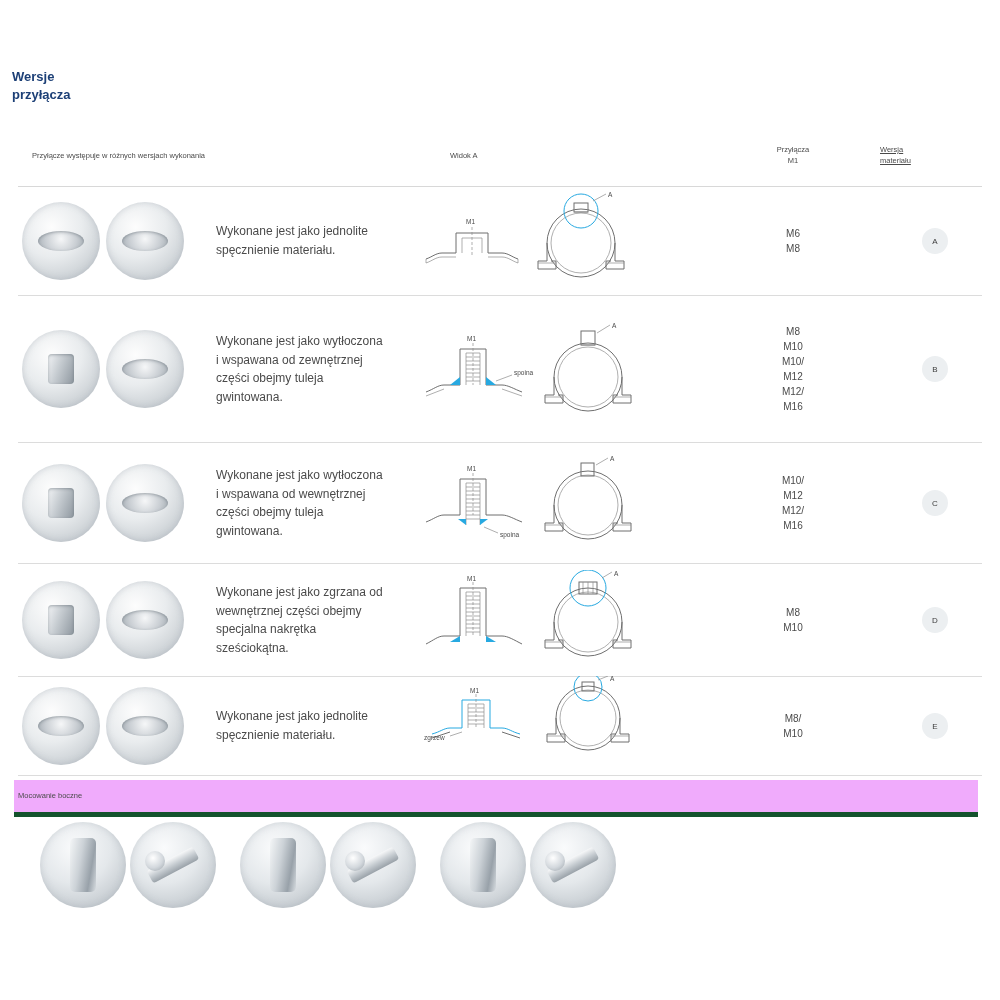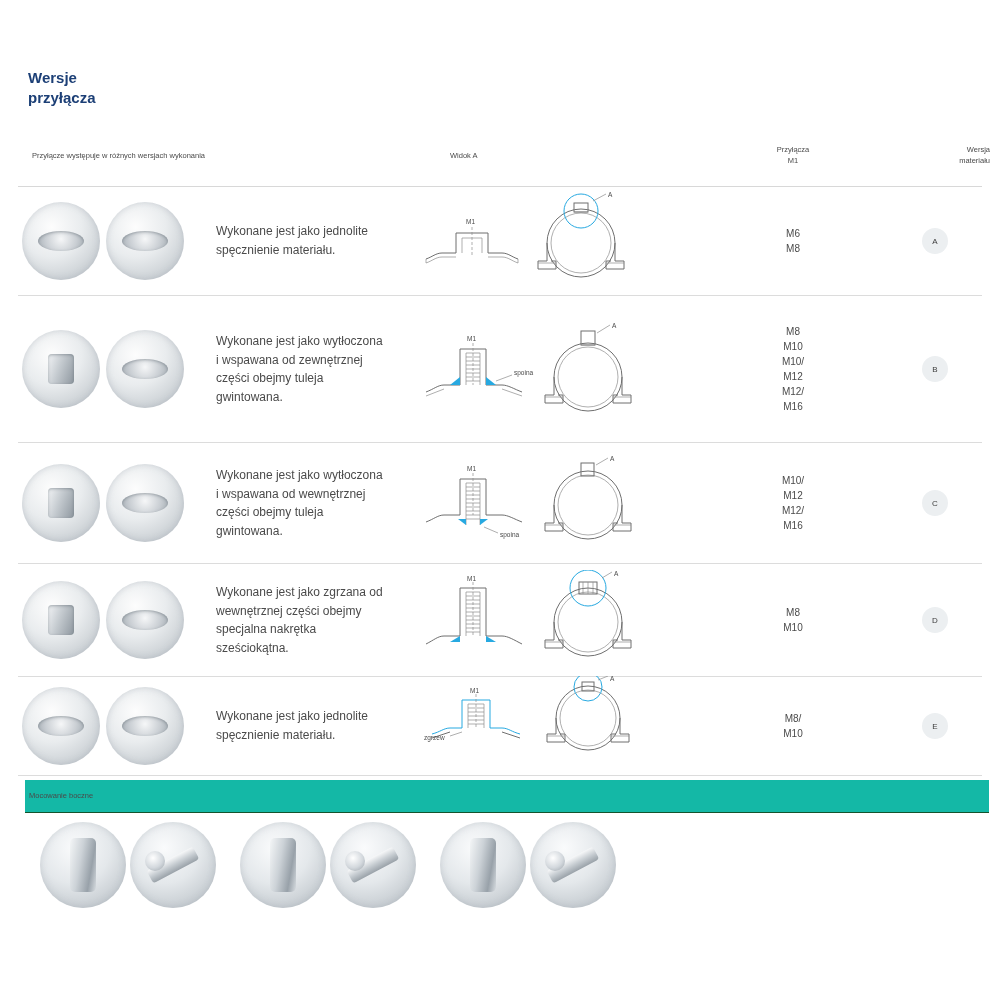--- a/index.html
+++ b/index.html
@@ -15,23 +15,23 @@
     position: relative;
     overflow: hidden;
   }
   .page {
     position: absolute;
     left: 0; top: 0;
     width: 1000px; height: 1000px;
   }
   .title {
     position: absolute;
-    left: 28px;
+    left: 12px;
     top: 68px;
-    font-size: 15px;
+    font-size: 13px;
     font-weight: bold;
     color: #1c3f76;
     line-height: 1.35;
     width: 200px;
   }
   .title span { display: block; }
 
   .table {
     position: absolute;
     left: 18px;
@@ -45,21 +45,21 @@
   }
   .head-cell {
     position: absolute;
     font-size: 7.5px;
     color: #4a4a4a;
     line-height: 1.45;
   }
   .hc-desc { left: 4px; top: 15px; margin-left: 10px; }
   .hc-widok { left: 408px; top: 15px; margin-left: 24px; }
   .hc-m1 { left: 720px; top: 9px; width: 110px; text-align: center; }
-  .hc-wersja { left: 862px; top: 9px; width: 110px; text-align: right; }
+  .hc-wersja { left: 862px; top: 9px; width: 110px; text-align: left; text-decoration: underline; }
 
   .row {
     position: relative;
     border-bottom: 1px solid #dcdcdc;
   }
   .row-imgs {
     position: absolute;
     left: 4px;
     top: 50%;
     transform: translateY(-50%);
@@ -139,25 +139,25 @@
     background: #eceff1;
     display: flex;
     align-items: center;
     justify-content: center;
     font-size: 8px;
     color: #3c3c3c;
   }
 
   .section-bar {
     position: absolute;
-    left: 25px;
+    left: 14px;
     width: 964px;
     height: 32px;
-    background: #14b8a6;
-    border-bottom: 1px solid #14532d;
+    background: #f0abfc;
+    border-bottom: 5px solid #14532d;
   }
   .section-bar .lbl {
     position: absolute;
     left: 4px;
     top: 11px;
     font-size: 7.5px;
     color: #4a4a4a;
   }
 
   .bottom-imgs {

